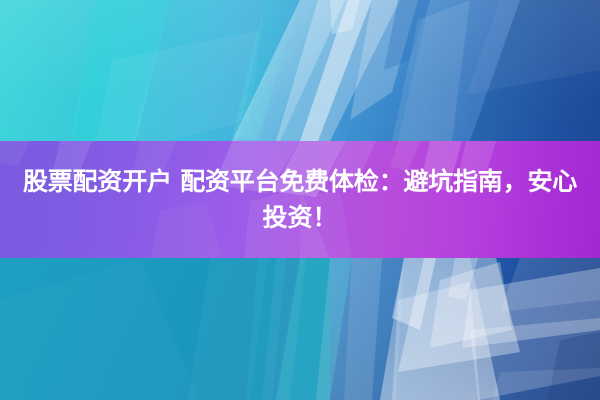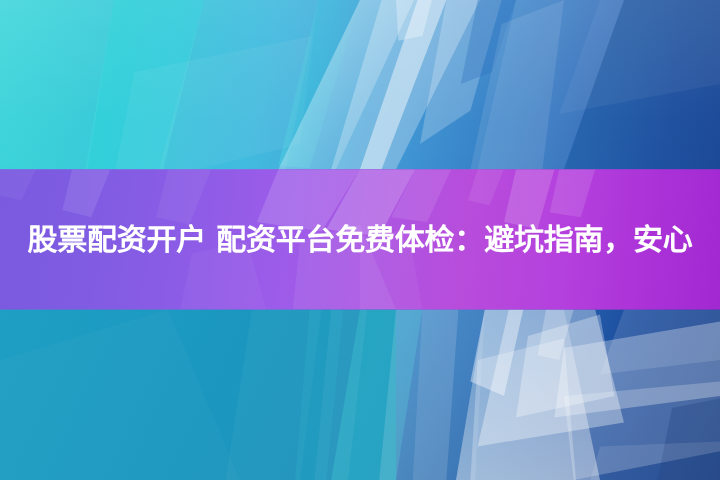--- a/index.html
+++ b/index.html
@@ -211,15 +211,16 @@
         <polygon points="0,0 30,0 18,26 0,22" fill="#ffffff" opacity="0.05"></polygon>
         <polygon points="250,60 300,46 330,117 244,117" fill="#ffffff" opacity="0.07"></polygon>
         <polygon points="300,56 340,50 352,117 300,117" fill="#ffffff" opacity="0.05"></polygon>
         <polygon points="160,70 206,60 222,117 150,117" fill="#ffffff" opacity="0.04"></polygon>
       </svg>
     </div>
   </div>
 
   <div class="headline">
     <div class="headline-line line1">股票配资开户 配资平台免费体检：避坑指南，安心</div>
+    <div class="headline-line line2">投资！</div>
   </div>
 
 </div>
 
 </body></html>

